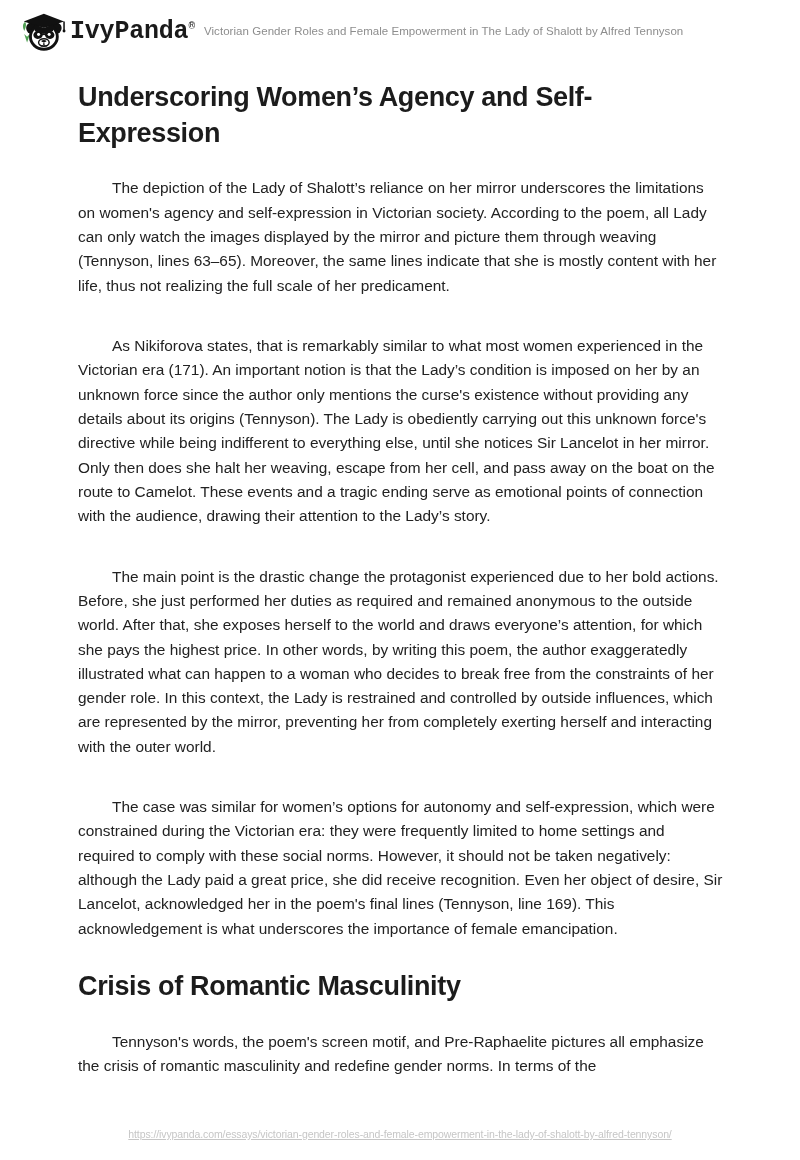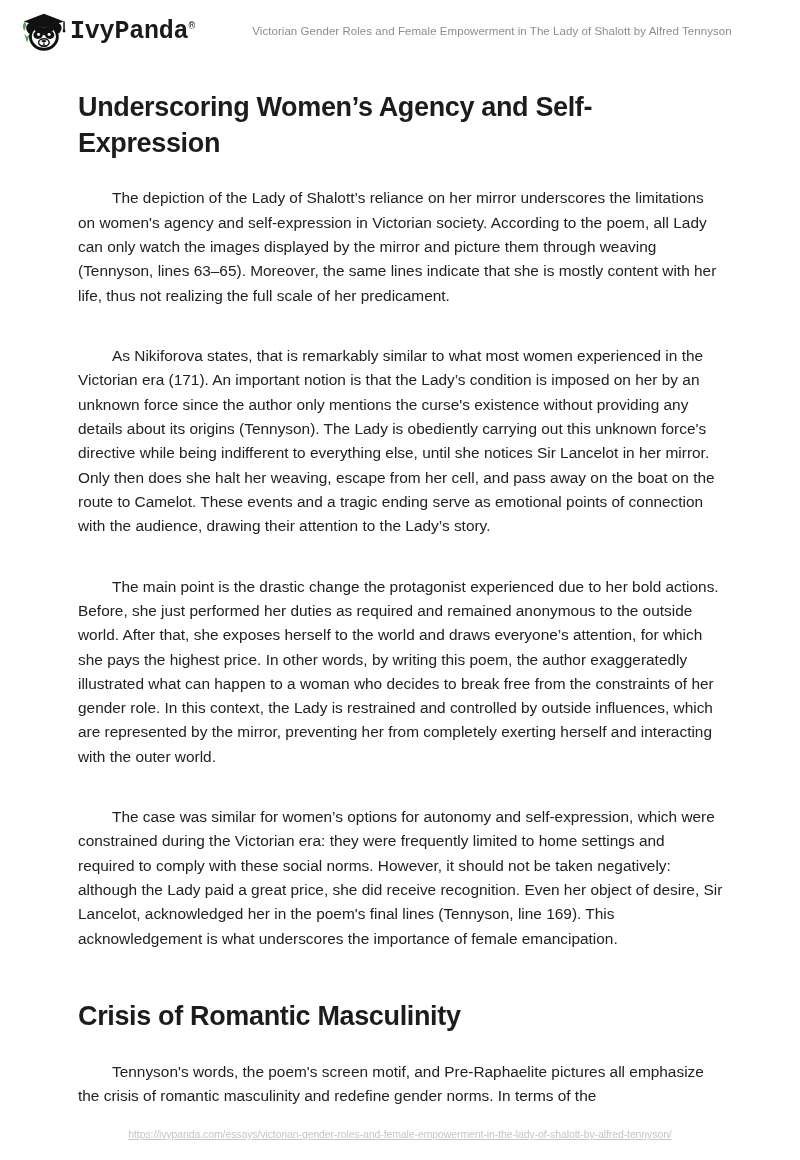--- a/index.html
+++ b/index.html
@@ -49,51 +49,50 @@
     line-height: 1;
     white-space: nowrap;
   }
   .brand-wordmark .reg {
     font-size: 11px;
     vertical-align: super;
     font-weight: 400;
   }
   .header-title {
     flex: 1 1 auto;
-    text-align: center;
     font-size: 11.5px;
     color: #8d8d8d;
     font-family: "Liberation Sans", sans-serif;
     padding-right: 20px;
     letter-spacing: 0.05px;
     white-space: nowrap;
     overflow: hidden;
   }
 
   
   .doc {
     position: absolute;
-    top: 72px;
+    top: 62px;
     left: 0;
     width: 793px;
   }
   .content {
     margin: 0 70px 0 78px;
   }
   h1.section-heading {
     font-family: "Liberation Sans", sans-serif;
     font-size: 27px;
     font-weight: 700;
     line-height: 1.32;
     color: #1c1c1c;
     margin: 18px 0 0 0;
     letter-spacing: -0.35px;
   }
   h1.section-heading.second {
-    margin-top: 48px;
+    margin-top: 28px;
   }
   p.para {
     font-size: 15.4px;
     line-height: 1.58;
     color: #222222;
     margin: 36px 0 0 0;
     text-indent: 34px;
     text-align: left;
     letter-spacing: 0.01px;
   }

